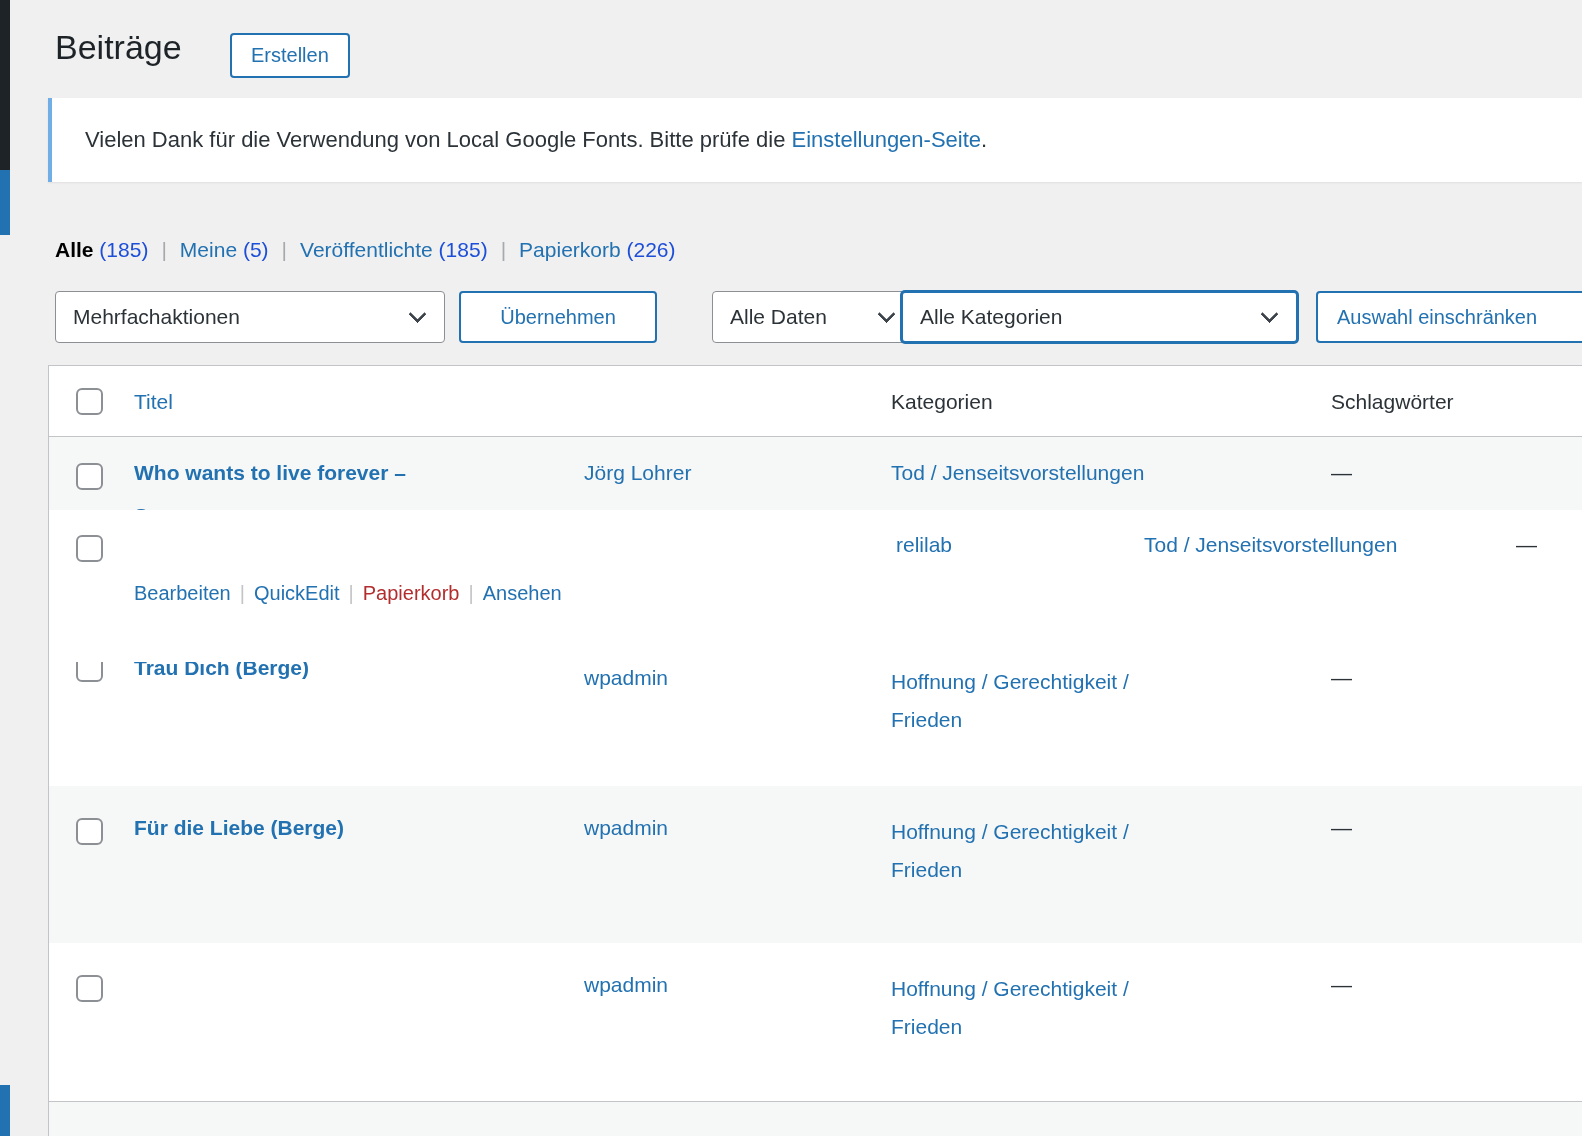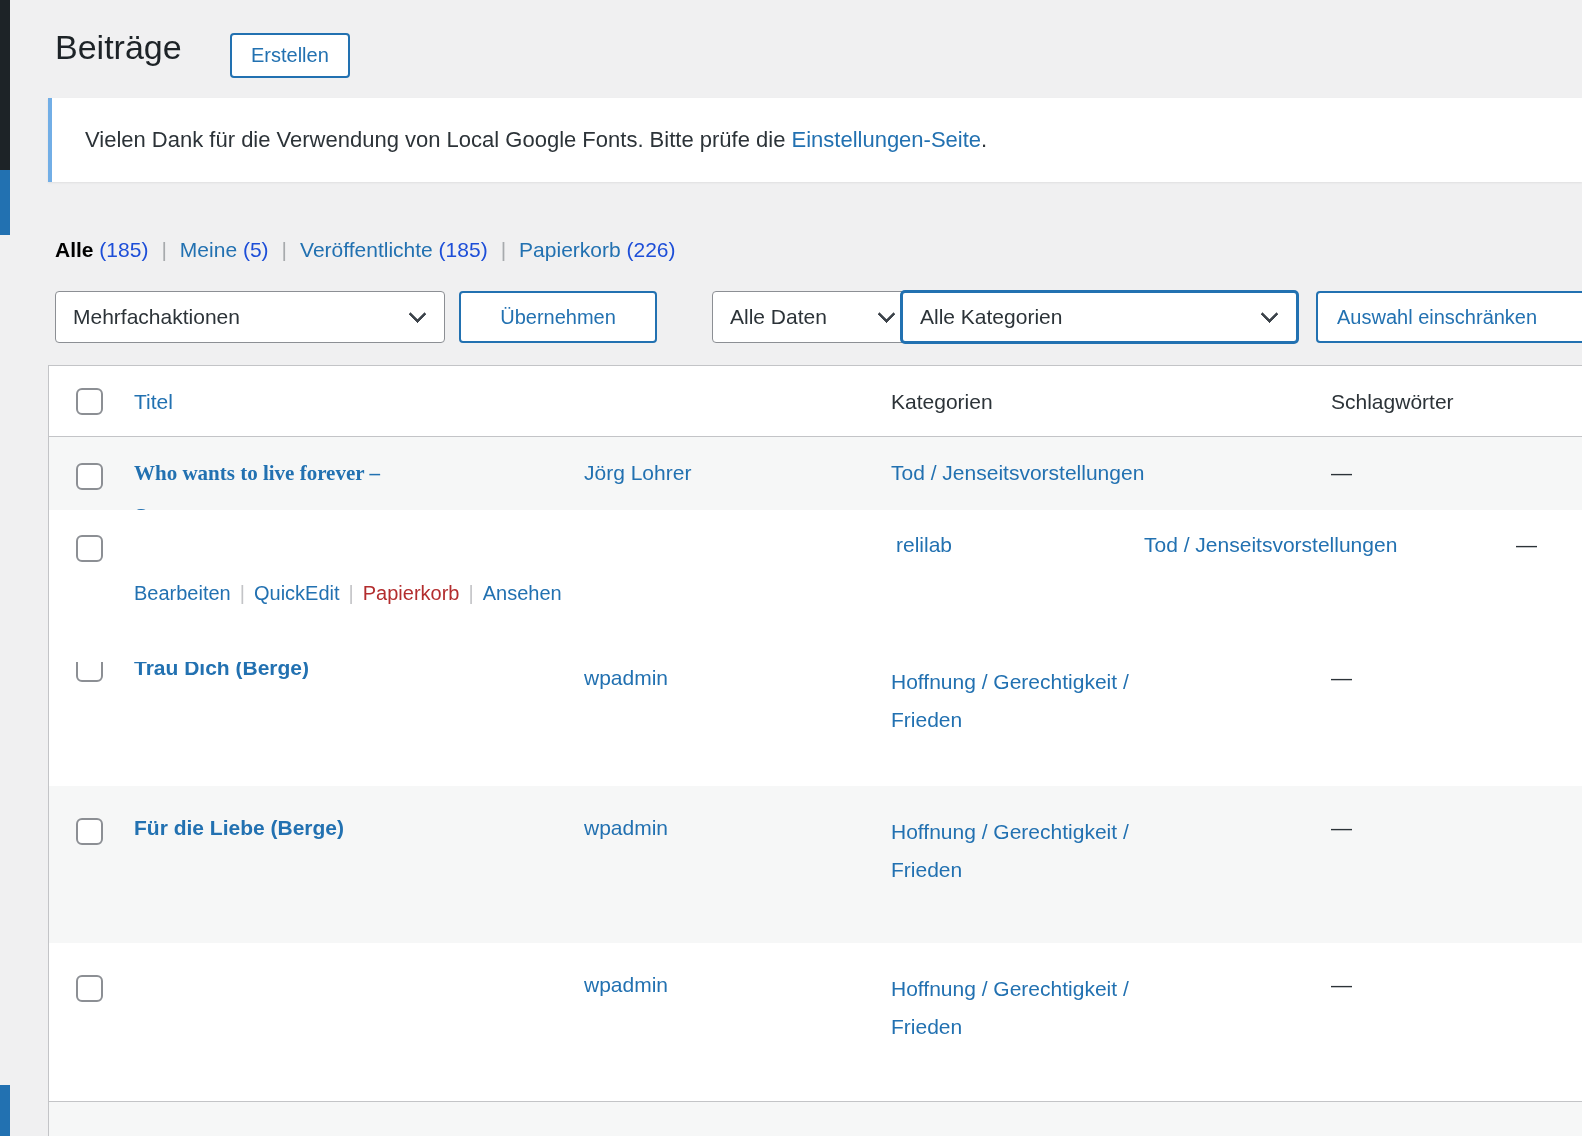--- a/index.html
+++ b/index.html
@@ -117,21 +117,21 @@
     <div class="thead">
       <div class="cb" style="left:27px;top:22px;"></div>
       <a class="th th-link" style="left:85px;top:21px;color:#2271b1;">Titel</a>
       <span class="th" style="left:535px;top:21px;margin-top:42px;">Autor</span>
       <span class="th" style="left:842px;top:21px;">Kategorien</span>
       <span class="th" style="left:1282px;top:21px;">Schlagwörter</span>
     </div>
 
     <div class="row alt clip" style="top:71px;height:73px;">
       <div class="cb" style="left:27px;top:26px;"></div>
-      <a class="cell title-link" style="left:85px;top:21px;font-family:Liberation Serif, serif;">Who wants to live forever –</a>
+      <a class="cell title-link" style="left:85px;top:21px;">Who wants to live forever –</a>
       <a class="cell title-link" style="left:85px;top:64px;">S</a>
       <a class="cell link" style="left:535px;top:21px;">Jörg Lohrer</a>
       <a class="cell link" style="left:842px;top:21px;">Tod / Jenseitsvorstellungen</a>
       <span class="cell dash" style="left:1282px;top:21px;">—</span>
     </div>
 
     <div class="row" style="top:144px;height:152px;">
       <div class="cb" style="left:27px;top:25px;"></div>
       <div class="actions" style="left:85px;top:68px;">
         <a>Bearbeiten</a><span class="sep">|</span><a>QuickEdit</a><span class="sep">|</span><a class="action-trash">Papierkorb</a><span class="sep">|</span><a>Ansehen</a>

